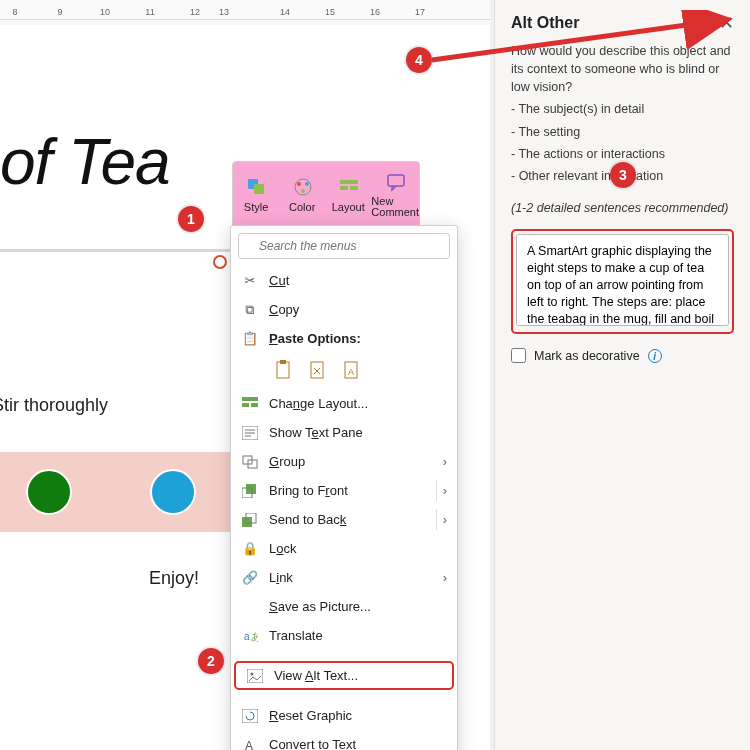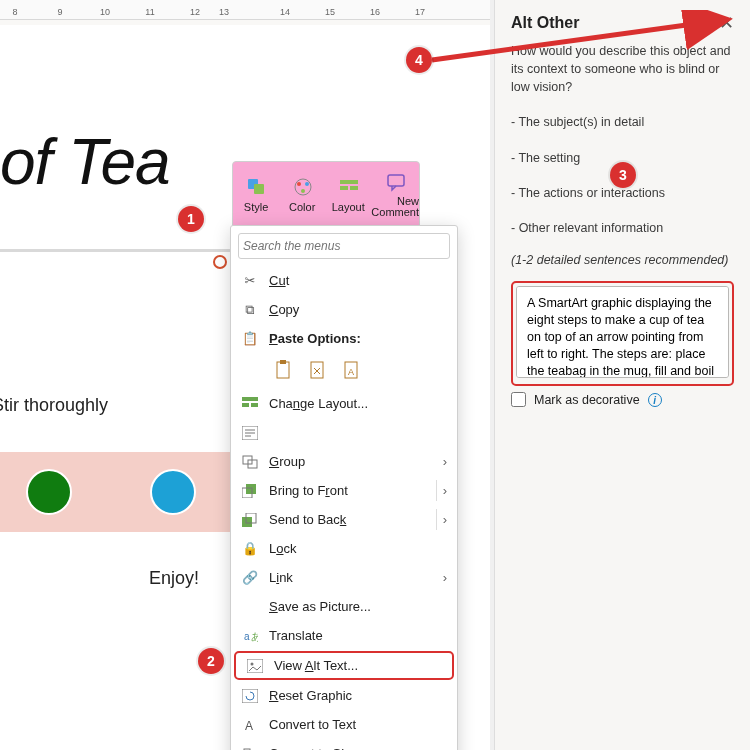--- a/index.html
+++ b/index.html
@@ -18,43 +18,43 @@
   .diagram { position:absolute; left:0; top:345px; width:230px; height:200px; }
   .pinkbar { position:absolute; left:0; top:82px; width:230px; height:80px; background:#f4cfc8; }
   .circle { position:absolute; width:46px; height:46px; border-radius:50%; border:2px solid #fff; }
   .c1 { left:26px; top:99px; background:#107c10; }
   .c2 { left:150px; top:99px; background:#1da1d6; }
   .lbl { position:absolute; font-size:18px; color:#222; text-align:center; width:120px; }
   .lbl1 { left:-10px; top:25px; }
   .lbl2 { left:114px; top:198px; }
 
   .context-menu { position:absolute; left:230px; top:225px; width:228px; background:#fff; border:1px solid #cfcfcf; border-radius:3px; box-shadow:0 4px 18px rgba(0,0,0,0.18); font-size:13px; }
-  .cm-search { margin:7px; width:calc(100% - 14px); height:26px; padding:3px 4px; border:1px solid #cfcfcf; border-radius:3px; font-size:12px; font-style:italic; color:#777; }
+  .cm-search { margin:7px; width:calc(100% - 14px); height:26px; padding:3px 20px; border:1px solid #cfcfcf; border-radius:3px; font-size:12px; font-style:italic; color:#777; }
   .cm-item { display:flex; align-items:center; height:29px; padding:0 10px 0 10px; cursor:pointer; }
   .cm-ic { width:18px; height:18px; margin-right:10px; display:flex; align-items:center; justify-content:center; color:#5c5c5c; }
   .cm-label { flex:1; }
   .cm-arrow { color:#666; }
   .cm-head { font-weight:600; }
   .paste-row { display:flex; gap:10px; padding:4px 10px 6px 40px; }
   .paste-row .pbtn { width:24px; height:26px; border:1px solid transparent; display:flex; align-items:center; justify-content:center; cursor:pointer; color:#b17a2b; }
   .hl-red { border:2.5px solid #d9302f; border-radius:5px; }
 
   .callout { position:absolute; width:26px; height:26px; background:#d9302f; border-radius:50%; color:#fff; font-size:14px; font-weight:bold; display:flex; align-items:center; justify-content:center; box-shadow:0 0 0 2px rgba(0,0,0,0.08); z-index:50; }
   .arrow { position:absolute; z-index:40; }
 
   .panel { position:absolute; right:0; top:0; width:256px; height:750px; background:#f7f6f4; border-left:1px solid #ddd; padding:14px 16px; font-size:13px; }
   .panel-head { display:flex; justify-content:space-between; align-items:center; margin-bottom:10px; }
   .panel-title { font-size:16px; font-weight:600; }
   .panel-close { font-size:18px; cursor:pointer; color:#555; line-height:1; }
   .panel-body { font-size:12.5px; color:#3a3a3a; line-height:1.45; }
-  .panel-body .dash { margin-top:17px; }
+  .panel-body .dash { margin-top:4px; }
   .hint { font-style:italic; margin-top:14px; margin-bottom:12px; color:#3a3a3a; }
   .alt-textarea { width:100%; height:92px; padding:8px 10px; font-size:12.5px; font-family:inherit; border:1px solid #b9b8b6; border-radius:3px; line-height:1.35; resize:none; background:#fff; }
   .alt-wrap { position:relative; }
-  .deco { display:flex; align-items:flex-end; gap:8px; margin-top:6px; font-size:12.5px; }
+  .deco { display:flex; align-items:flex-end; gap:8px; margin-top:14px; font-size:12.5px; }
   .deco input { width:15px; height:15px; }
   .info-i { color:#1780c4; font-style:italic; border:1px solid #1780c4; width:14px; height:14px; border-radius:50%; display:inline-flex; align-items:center; justify-content:center; font-size:10px; font-weight:bold; }
 
   .u { text-decoration:underline; }
 </style>
 </head>
 <body>
 
 <div class="doc-area">
   <div class="ruler">
@@ -105,21 +105,21 @@
         </span>
         <span>Layout</span>
       </div>
       <div class="ft-btn">
         <span class="ic">
           <svg width="22" height="20">
               <rect x="3" y="3" width="16" height="11" rx="2" fill="none" stroke="#7e57c2" stroke-width="1.5"></rect>
               <path d="M7 14 L7 18 L11 14" fill="none" stroke="#7e57c2" stroke-width="1.5"></path>
             </svg>
         </span>
-        <span style="text-align:right;line-height:1">New Comment</span>
+        <span style="text-align:left;line-height:1">New Comment</span>
       </div>
     </div>
 
     <div class="divider"></div>
     <div class="selhandle"></div>
 
     <div class="diagram">
       <div class="lbl lbl1">Stir thoroughly</div>
       <div class="pinkbar"></div>
       <div class="circle c1"></div>
@@ -175,20 +175,21 @@
   </div>
   <div class="cm-item">
     <span class="cm-ic">
         <svg width="16" height="14">
           <rect x="0" y="0" width="16" height="14" fill="none" stroke="#777"></rect>
           <line x1="3" y1="4" x2="13" y2="4" stroke="#777"></line>
           <line x1="3" y1="7" x2="13" y2="7" stroke="#777"></line>
           <line x1="3" y1="10" x2="9" y2="10" stroke="#777"></line>
         </svg>
       </span>
+    <span class="cm-label">Show T<span class="u">e</span>xt Pane</span>
   </div>
   <div class="cm-item">
     <span class="cm-ic">
         <svg width="16" height="14">
           <rect x="1" y="1" width="9" height="8" fill="none" stroke="#777"></rect>
           <rect x="6" y="5" width="9" height="8" fill="none" stroke="#777"></rect>
         </svg>
       </span>
     <span class="cm-label"><span class="u">G</span>roup</span>
     <span class="cm-arrow">›</span>
@@ -228,21 +229,21 @@
   </div>
   <div class="cm-item">
     <span class="cm-ic">
         <svg width="16" height="14">
           <text x="2" y="11" font-size="10" fill="#3b78b5">a</text>
           <text x="9" y="11" font-size="10" fill="#6aa84f">あ</text>
         </svg>
       </span>
     <span class="cm-label">Translate</span>
   </div>
-  <div class="cm-item hl-red" style="margin:1px 3px">
+  <div class="cm-item hl-red" style="margin:11px 3px">
     <span class="cm-ic">
         <svg width="16" height="14">
           <rect x="0" y="0" width="16" height="14" fill="none" stroke="#777"></rect>
           <circle cx="5" cy="5" r="1.5" fill="#777"></circle>
           <path d="M2 12 L6 8 L10 11 L14 7" fill="none" stroke="#777"></path>
         </svg>
       </span>
     <span class="cm-label">View <span class="u">A</span>lt Text...</span>
   </div>
   <div class="cm-item">

